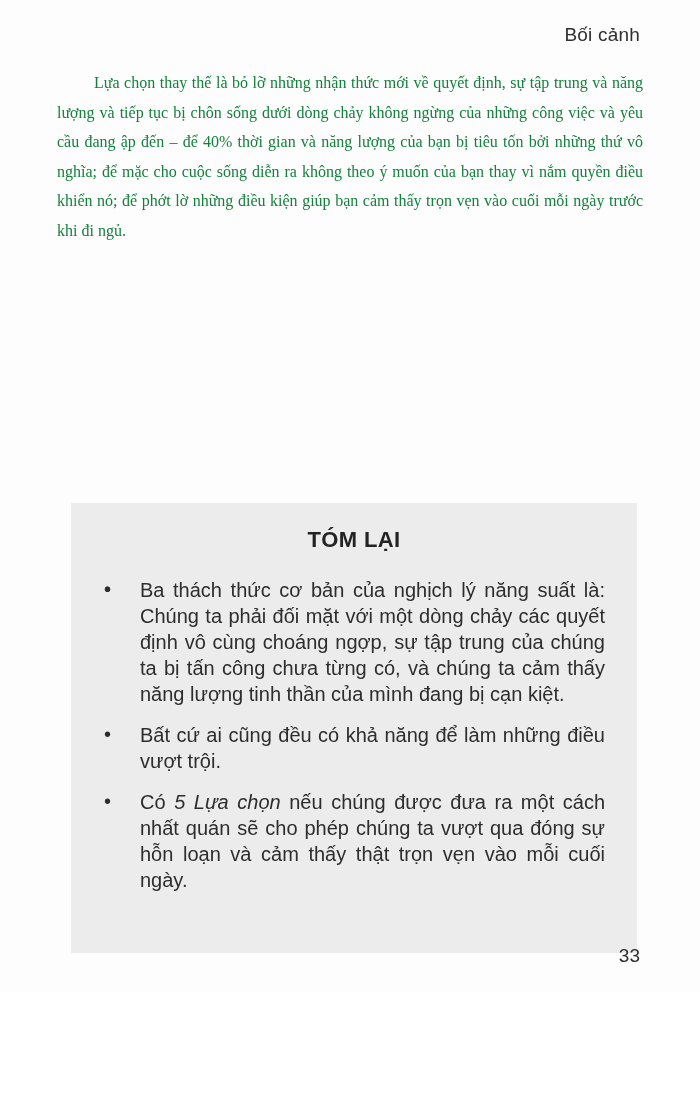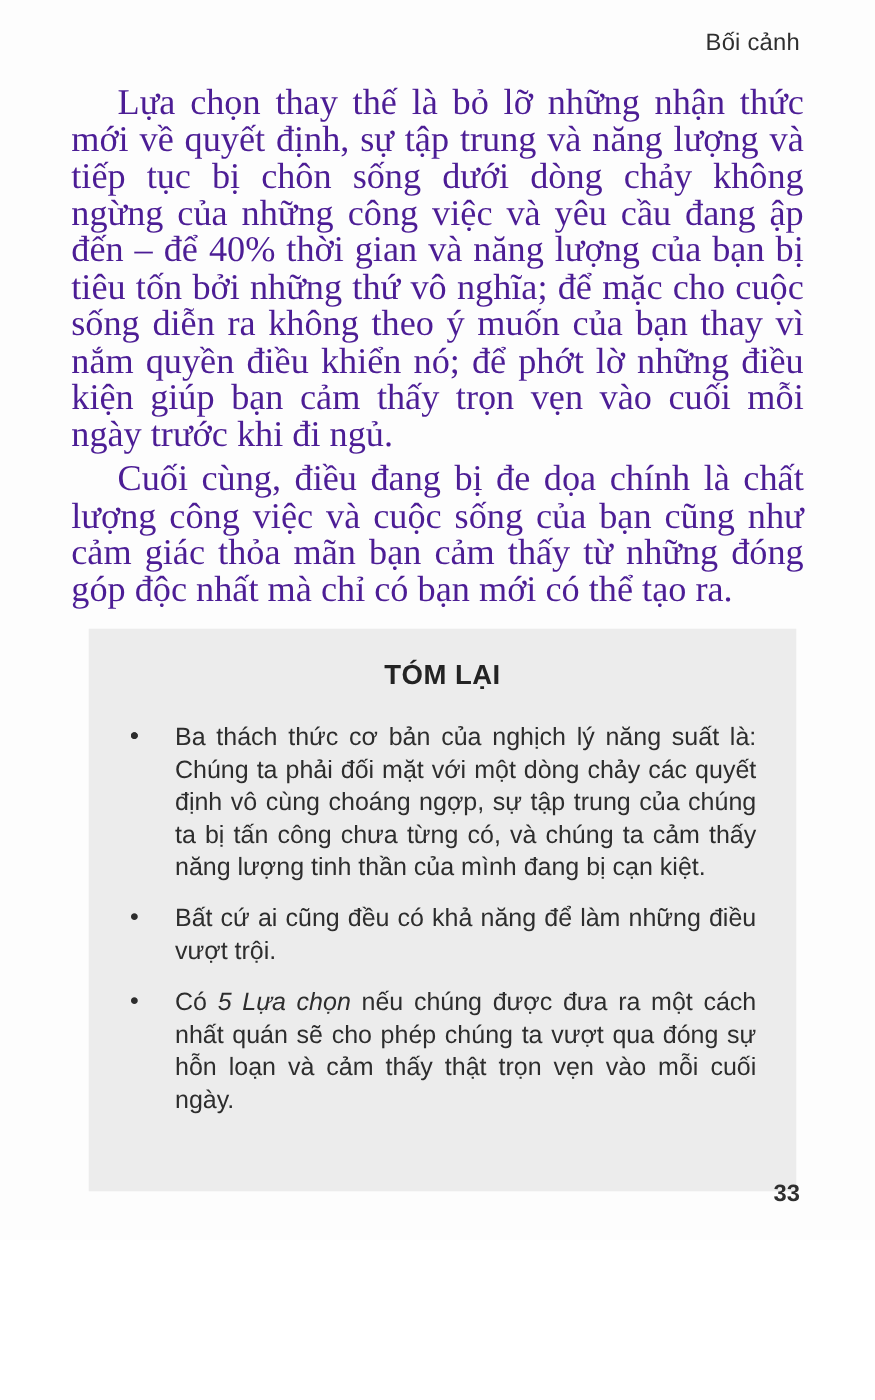--- a/index.html
+++ b/index.html
@@ -26,23 +26,23 @@
   }
   .body-text {
     position: absolute;
     left: 57px;
     top: 68px;
     width: 586px;
   }
   .body-text p {
     margin: 0 0 6px 0;
     font-family: "Liberation Serif", serif;
-    font-size: 29px;
+    font-size: 16px;
     line-height: 29.5px;
-    color: #4c1d95;
+    color: #15803d;
     text-align: justify;
     text-indent: 37px;
   }
   .summary-box {
     position: absolute;
     left: 71px;
     top: 503px;
     width: 566px;
     height: 450px;
     background: #ececec;
@@ -83,33 +83,31 @@
     font-style: italic;
     margin-top: 36px;
   }
   .page-number {
     position: absolute;
     right: 60px;
     bottom: 25px;
     font-family: "Liberation Sans", sans-serif;
     font-size: 19px;
     color: #2f2f2f;
-    font-weight: bold;
   }
 </style>
 </head>
 <body>
 
 <div class="page">
 
   <div class="running-head">Bối cảnh</div>
 
   <div class="body-text">
     <p>Lựa chọn thay thế là bỏ lỡ những nhận thức mới về quyết định, sự tập trung và năng lượng và tiếp tục bị chôn sống dưới dòng chảy không ngừng của những công việc và yêu cầu đang ập đến – để 40% thời gian và năng lượng của bạn bị tiêu tốn bởi những thứ vô nghĩa; để mặc cho cuộc sống diễn ra không theo ý muốn của bạn thay vì nắm quyền điều khiển nó; để phớt lờ những điều kiện giúp bạn cảm thấy trọn vẹn vào cuối mỗi ngày trước khi đi ngủ.</p>
-    <p>Cuối cùng, điều đang bị đe dọa chính là chất lượng công việc và cuộc sống của bạn cũng như cảm giác thỏa mãn bạn cảm thấy từ những đóng góp độc nhất mà chỉ có bạn mới có thể tạo ra.</p>
   </div>
 
   <div class="summary-box">
     <div class="summary-title">TÓM LẠI</div>
 
     <ul class="summary-list">
 
       <li class="summary-item">
         <span class="bullet-marker">•</span>
       </li>

